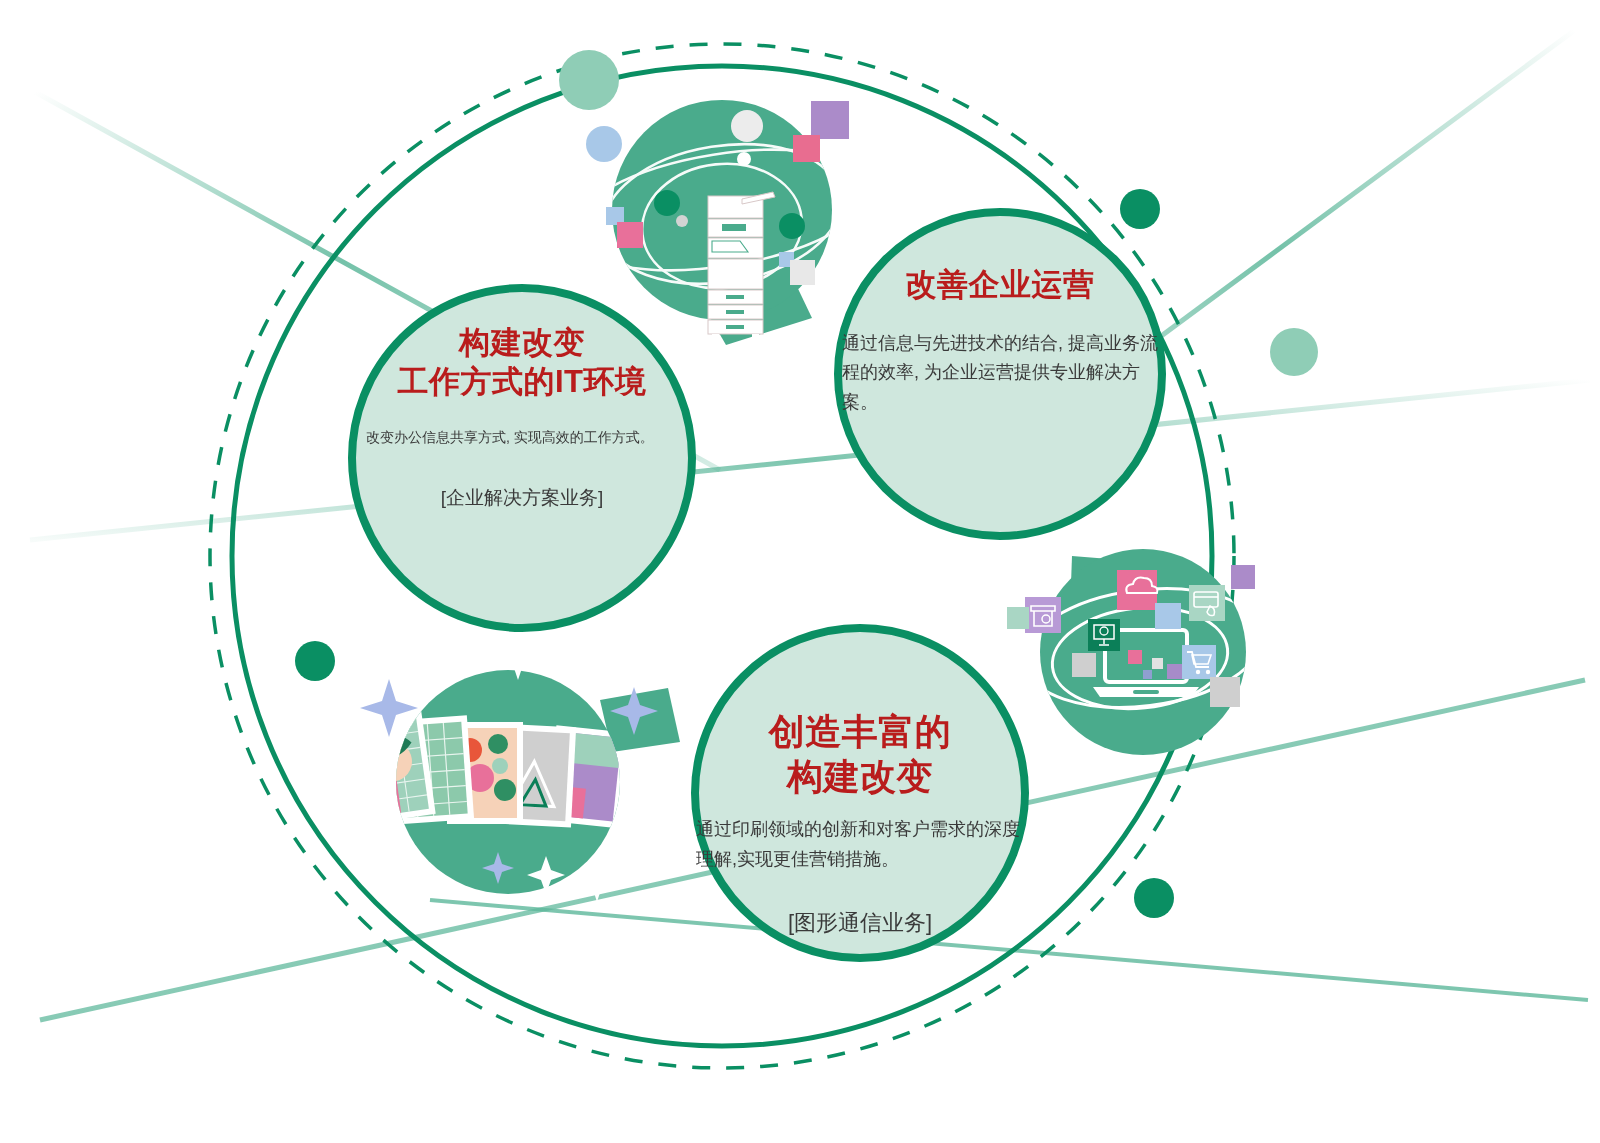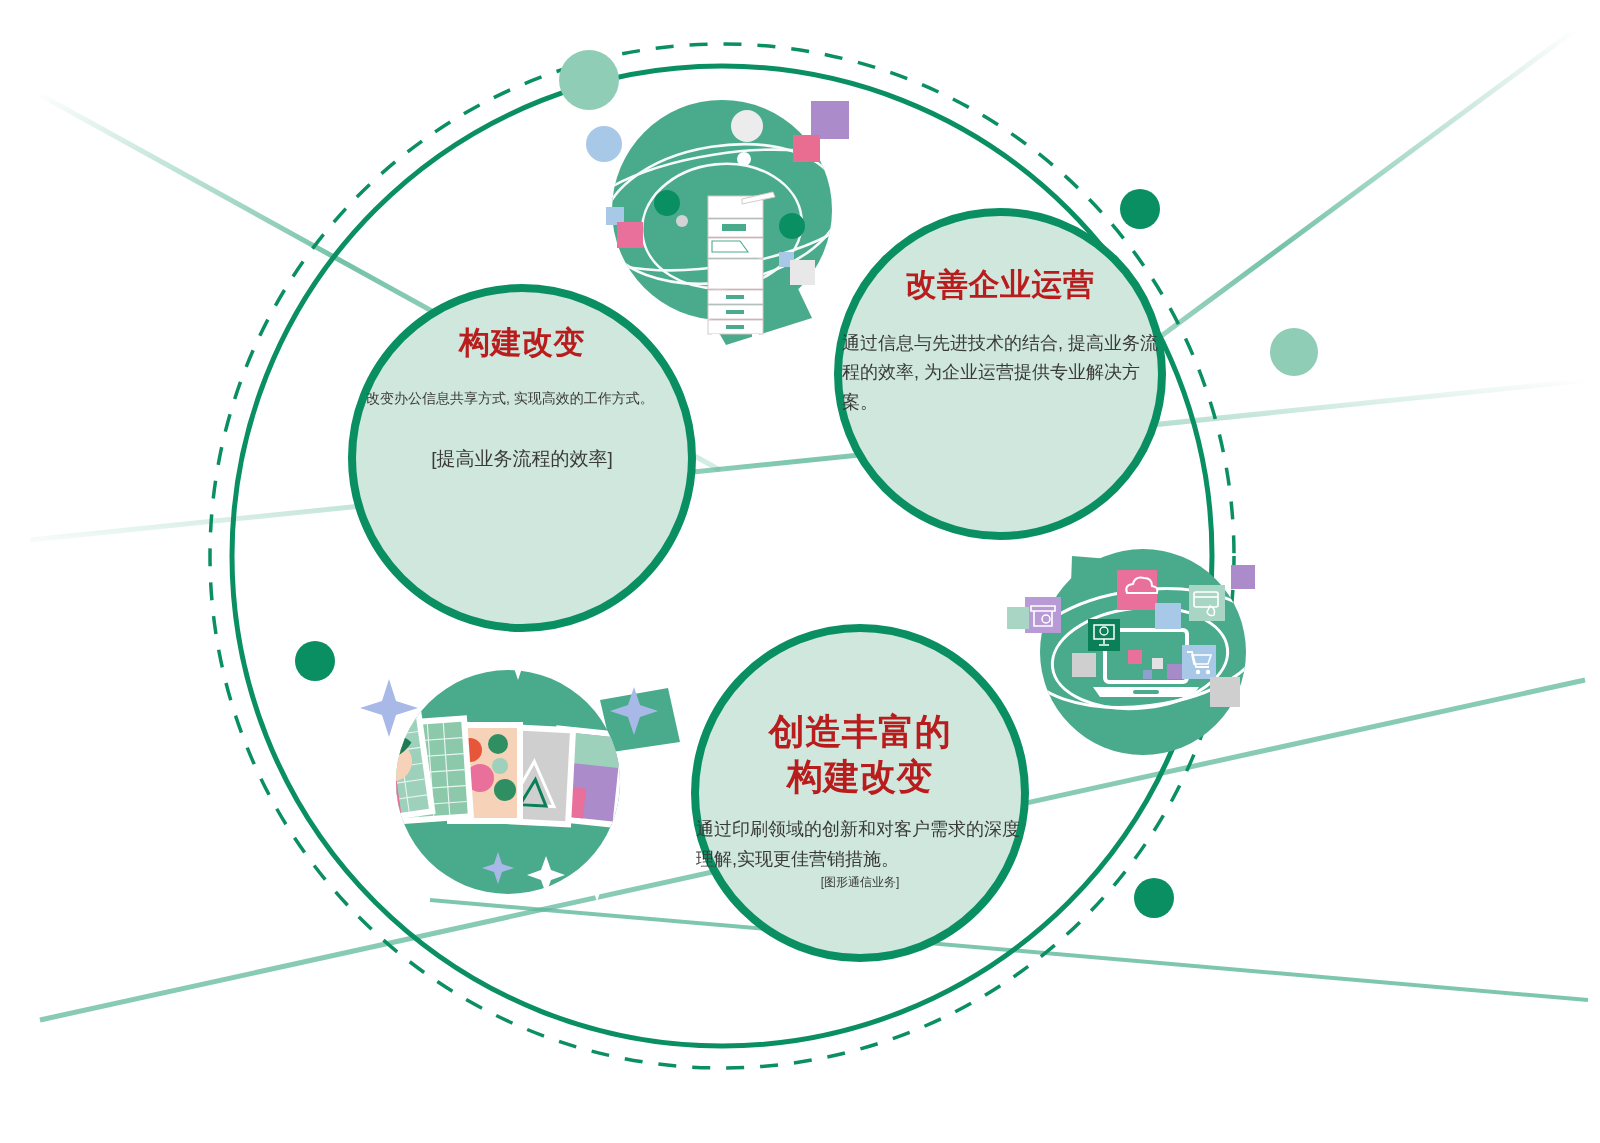--- a/index.html
+++ b/index.html
@@ -25,21 +25,21 @@
   #n1 .c-tag{font-size:19px;margin-top:36px;}
   
   #n2{left:830px;top:226px;width:340px;}
   #n2 .c-title{font-size:31px;margin-top:40px;}
   #n2 .c-body{font-size:18px;margin-top:24px;padding:0 12px;}
   #n2 .c-tag{font-size:18px;margin-top:30px;}
   
   #n3{left:690px;top:655px;width:340px;}
   #n3 .c-title{font-size:36px;margin-top:54px;}
   #n3 .c-body{font-size:18px;margin-top:16px;padding:0 6px;}
-  #n3 .c-tag{font-size:12px;}
+  #n3 .c-tag{font-size:22px;margin-top:34px;}
 </style>
 </head>
 <body>
 
 <div id="stage">
 
   <svg class="svg-layer" viewBox="0 0 1600 1143" xmlns="http://www.w3.org/2000/svg">
     <defs>
       <linearGradient id="gl1" x1="0" y1="0" x2="1" y2="1">
         <stop offset="0" stop-color="#5cb79a" stop-opacity="0"></stop>
@@ -252,23 +252,24 @@
     <circle cx="604" cy="144" r="18" fill="#a8c8e8"></circle>
     <circle cx="1140" cy="209" r="20" fill="#0a8f63"></circle>
     <circle cx="1294" cy="352" r="24" fill="#8fcdb6"></circle>
     <circle cx="315" cy="661" r="20" fill="#0a8f63"></circle>
     <circle cx="1154" cy="898" r="20" fill="#0a8f63"></circle>
   </svg>
 
   <div class="txtbox" id="n1">
     <div class="c-title">
       <div>构建改变</div>
+      <div>工作方式的IT环境</div>
     </div>
     <div class="c-body">改变办公信息共享方式, 实现高效的工作方式。</div>
-    <div class="c-tag">[提高业务流程的效率]</div>
+    <div class="c-tag">[企业解决方案业务]</div>
   </div>
 
   <div class="txtbox" id="n2">
     <div class="c-title">
       <div>改善企业运营</div>
     </div>
     <div class="c-body">通过信息与先进技术的结合, 提高业务流程的效率, 为企业运营提供专业解决方案。</div>
   </div>
 
   <div class="txtbox" id="n3">

